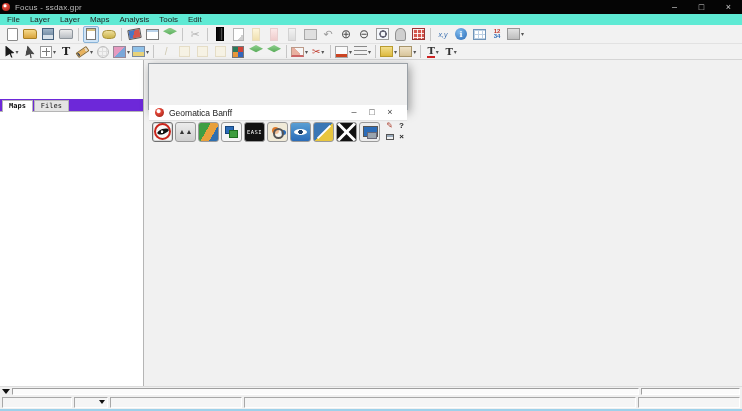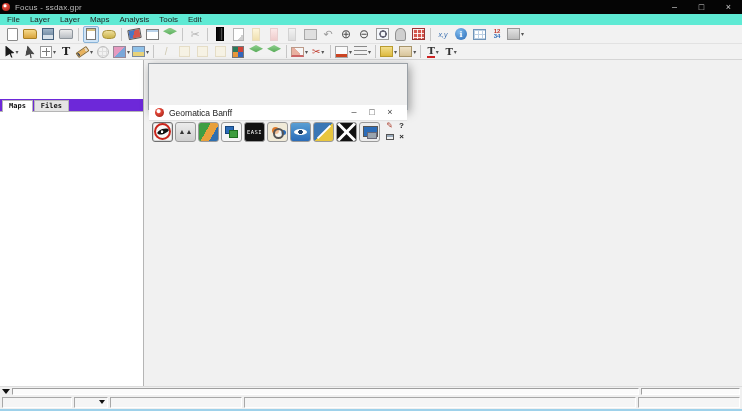--- a/index.html
+++ b/index.html
@@ -75,21 +75,21 @@
   .i-lines{width:13px;height:11px;background:repeating-linear-gradient(#8a8a8a 0 1px,transparent 1px 4px);}
   .i-yellow{width:13px;height:11px;background:linear-gradient(#f2de8a,#ddb93f);border:1px solid #b99b2f;}
   .i-folder{width:13px;height:11px;background:linear-gradient(#efe3c8,#d8c49a);border:1px solid #a8956a;}
   .i-Tred{font-family:"DejaVu Serif",serif;font-weight:bold;font-size:10px;color:#333;line-height:10px;border-bottom:2px solid #c22;}
   .i-Tplain{font-family:"DejaVu Serif",serif;font-weight:bold;font-size:10px;color:#333;line-height:10px;}
 
   
   .workspace{flex:1 1 auto;display:flex;position:relative;background:#f1f1f1;min-height:0;}
   .sidepanel{width:144px;background:#fff;border-right:1px solid #b5b5b5;display:flex;flex-direction:column;flex:0 0 auto;}
   .tabs{height:13px;background:#6d28d9;display:flex;align-items:center;border-bottom:1px solid #b5b5b5;padding-left:2px;margin-top:39px;}
-  .tab{font-family:"DejaVu Sans Mono",monospace;font-size:7px;padding:1px 6px 1px 6px;color:#111;border:1px solid #b5b5b5;border-bottom:none;background:#e4e4e4;margin-right:1px;font-weight:bold;}
+  .tab{font-family:"DejaVu Sans Mono",monospace;font-size:7px;padding:1px 6px 1px 6px;color:#111;border:1px solid #b5b5b5;border-bottom:none;background:#e4e4e4;margin-right:1px;}
   .tab.active{background:#fff;font-weight:bold;position:relative;top:1px;padding-bottom:2px;}
   .panel-body{flex:1 1 auto;background:#fff;}
   .canvas{flex:1 1 auto;background:#f1f1f1;}
 
   
   .float-win{position:absolute;left:148px;top:3px;width:260px;height:47px;background:#f0f0f0;border:1px solid #9aa0a6;box-shadow:2px 3px 9px rgba(0,0,0,.35);display:flex;flex-direction:column;}
   .fw-title{height:16px;background:#fff;display:flex;align-items:center;padding:0 8px 0 6px;border-bottom:1px solid #e3e3e3;flex:0 0 auto;margin-top:41px;}
   .fw-logo{width:9px;height:9px;border-radius:50%;background:radial-gradient(circle at 40% 35%,#fff 1.5px,#e3493a 2.5px,#9c1d12 7px);margin-right:5px;flex:0 0 auto;}
   .fw-title-text{font-size:8.5px;color:#222;flex:1 1 auto;white-space:nowrap;}
   .fw-wc{width:18px;text-align:center;color:#444;font-size:9px;line-height:9px;cursor:default;flex:0 0 auto;}

